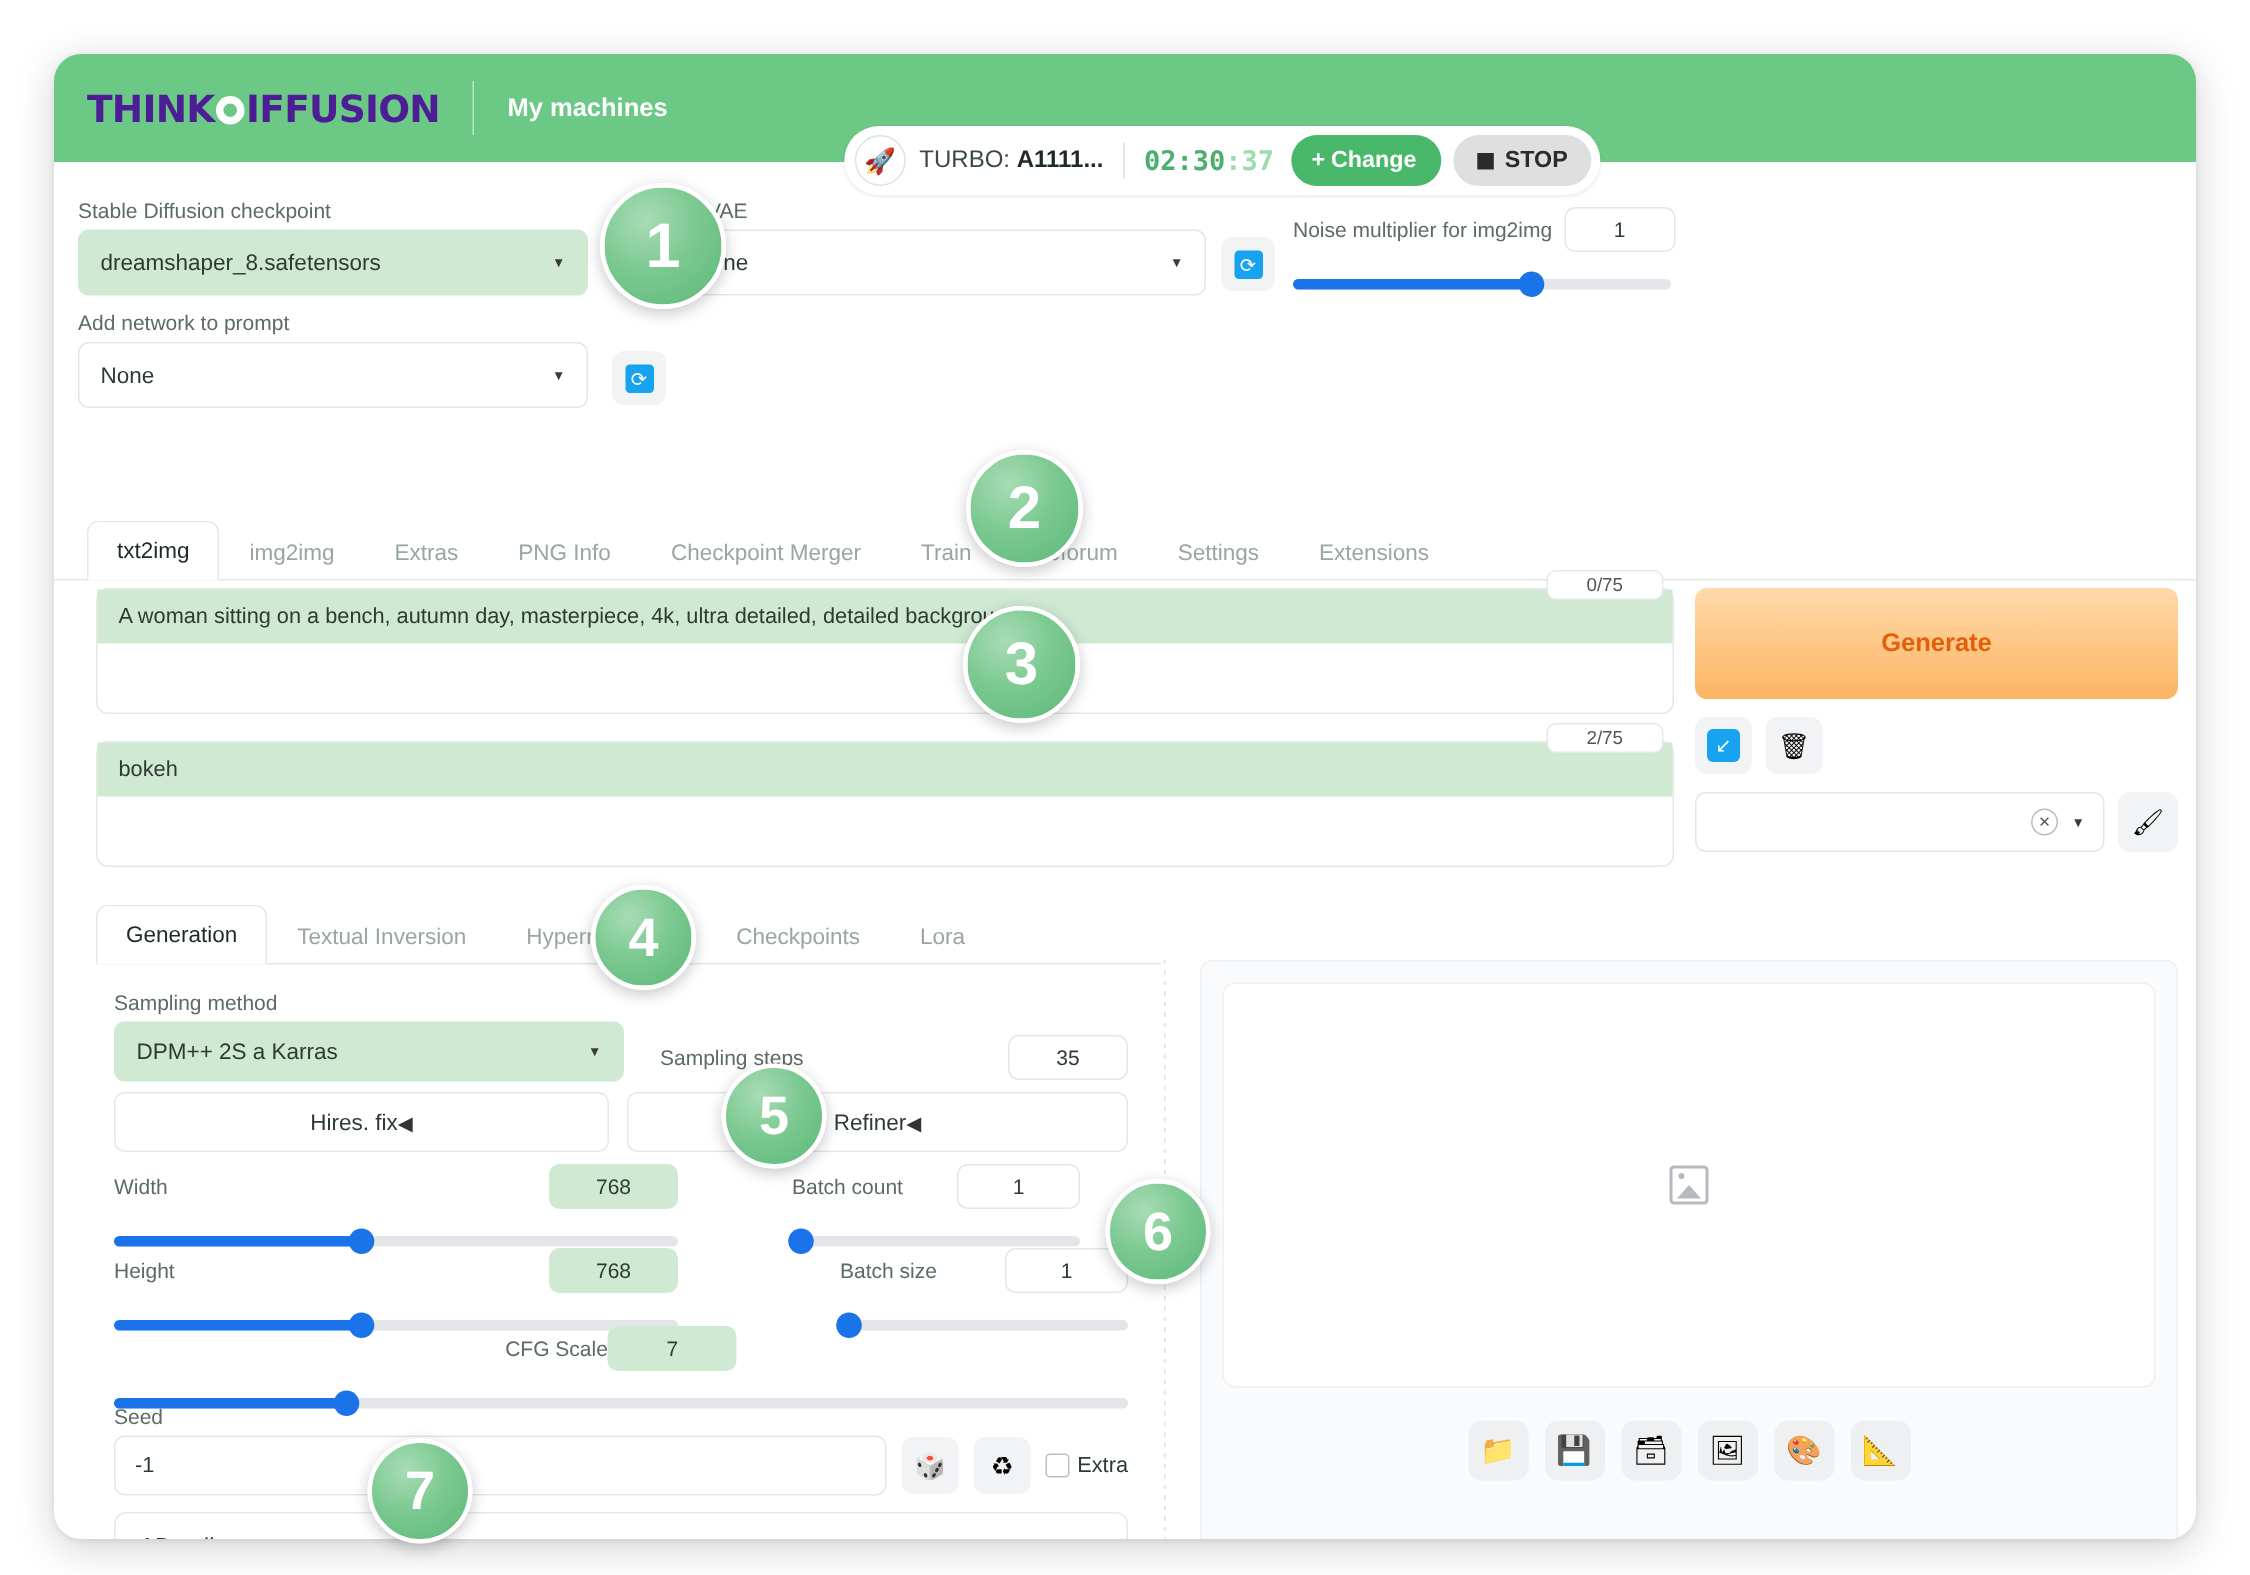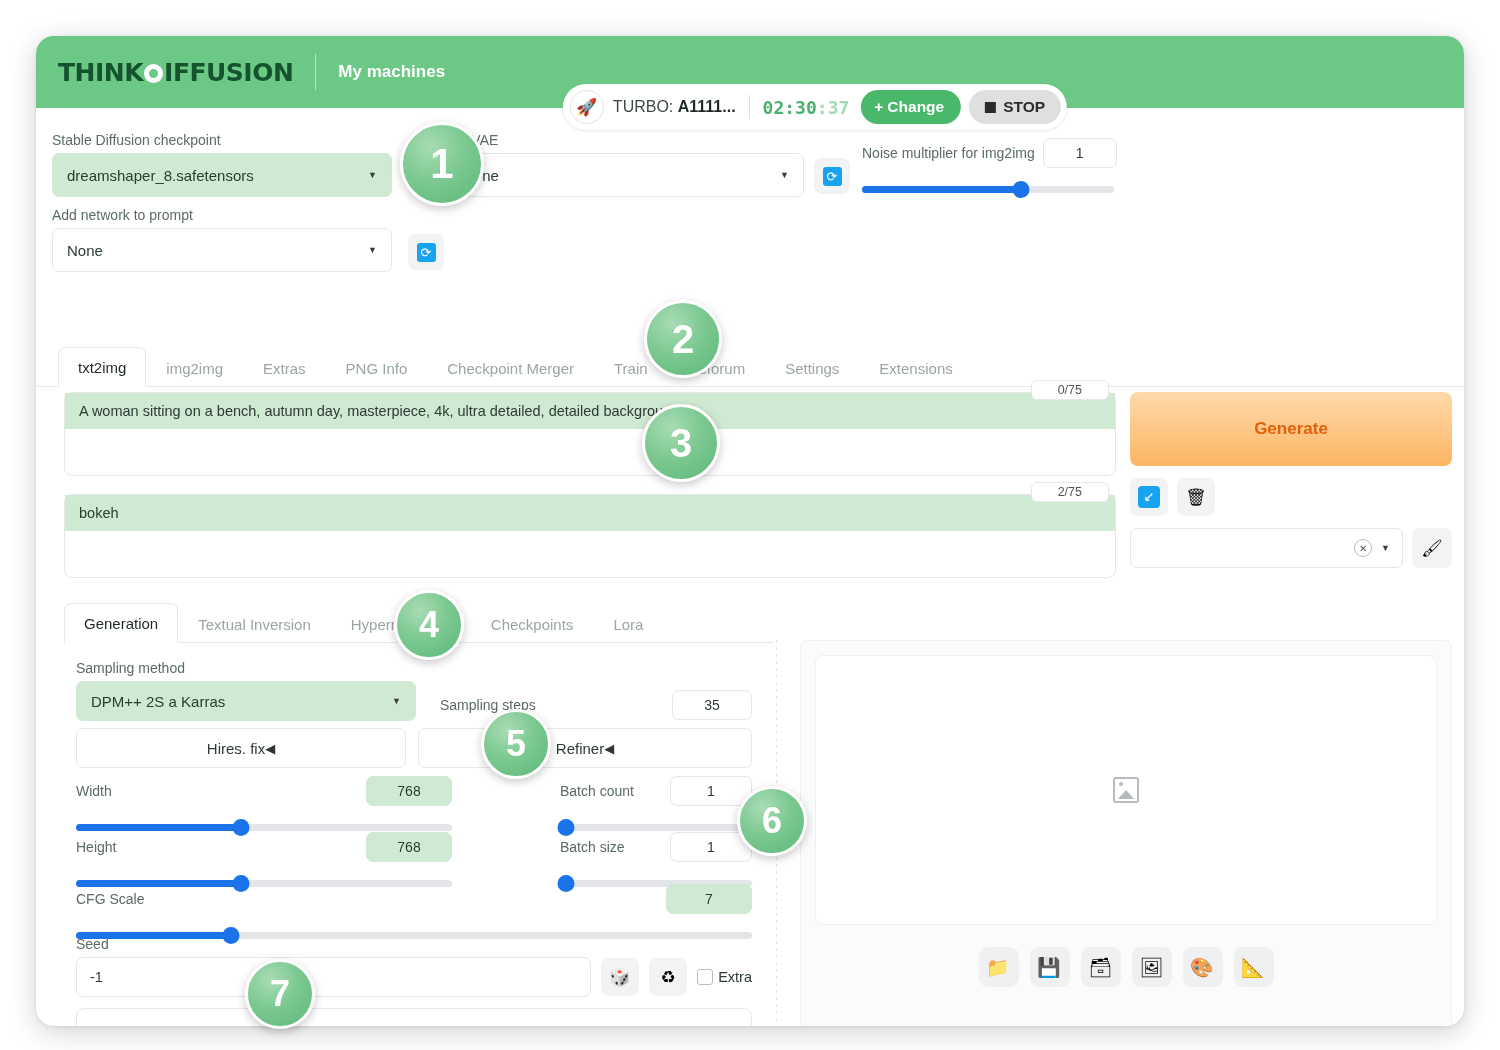--- a/index.html
+++ b/index.html
@@ -28,21 +28,21 @@
     background: #6cc885;
     display: flex;
     align-items: center;
     padding: 0 22px;
   }
   .logo {
     font-family: "DejaVu Sans", sans-serif;
     font-weight: bold;
     font-size: 25px;
     letter-spacing: -0.5px;
-    color: #14532d;
+    color: #4c1d95;
     display: flex;
     align-items: center;
     white-space: nowrap;
   }
   .logo .dot {
     display: inline-block;
     width: 19px; height: 19px;
     border-radius: 50%;
     background: #ffffff;
     margin: 0 1px;
@@ -461,21 +461,21 @@
         <span class="label" style="margin:0;">Height</span>
         <div class="numbox hl" style="min-width:86px;">768</div>
       </div>
       <div class="slider" style="margin-top:12px;">
         <div class="track"></div>
           <div class="fill" style="width:44%"></div>
           <div class="knob" style="left:44%"></div>
       </div>
     </div>
 
-    <div style="position:absolute;left:524px;top:668px;width:192px;">
+    <div style="position:absolute;left:492px;top:668px;width:192px;">
       <div style="display:flex;align-items:center;justify-content:space-between;">
         <span class="label" style="margin:0;">Batch count</span>
         <div class="numbox" style="min-width:82px;">1</div>
       </div>
       <div class="slider" style="margin-top:12px;">
         <div class="track"></div>
           <div class="fill" style="width:2%"></div>
           <div class="knob" style="left:3%"></div>
       </div>
     </div>
@@ -486,21 +486,21 @@
         <div class="numbox" style="min-width:82px;">1</div>
       </div>
       <div class="slider" style="margin-top:12px;">
         <div class="track"></div>
           <div class="fill" style="width:2%"></div>
           <div class="knob" style="left:3%"></div>
       </div>
     </div>
 
     <div style="position:absolute;left:40px;top:776px;width:676px;">
-      <div style="display:flex;align-items:center;justify-content:space-between;">
+      <div style="display:flex;align-items:center;justify-content:center;">
         <span class="label" style="margin:0;">CFG Scale</span>
         <div class="numbox hl" style="min-width:86px;">7</div>
       </div>
       <div class="slider" style="margin-top:12px;">
         <div class="track"></div>
           <div class="fill" style="width:23%"></div>
           <div class="knob" style="left:23%"></div>
       </div>
     </div>
 

